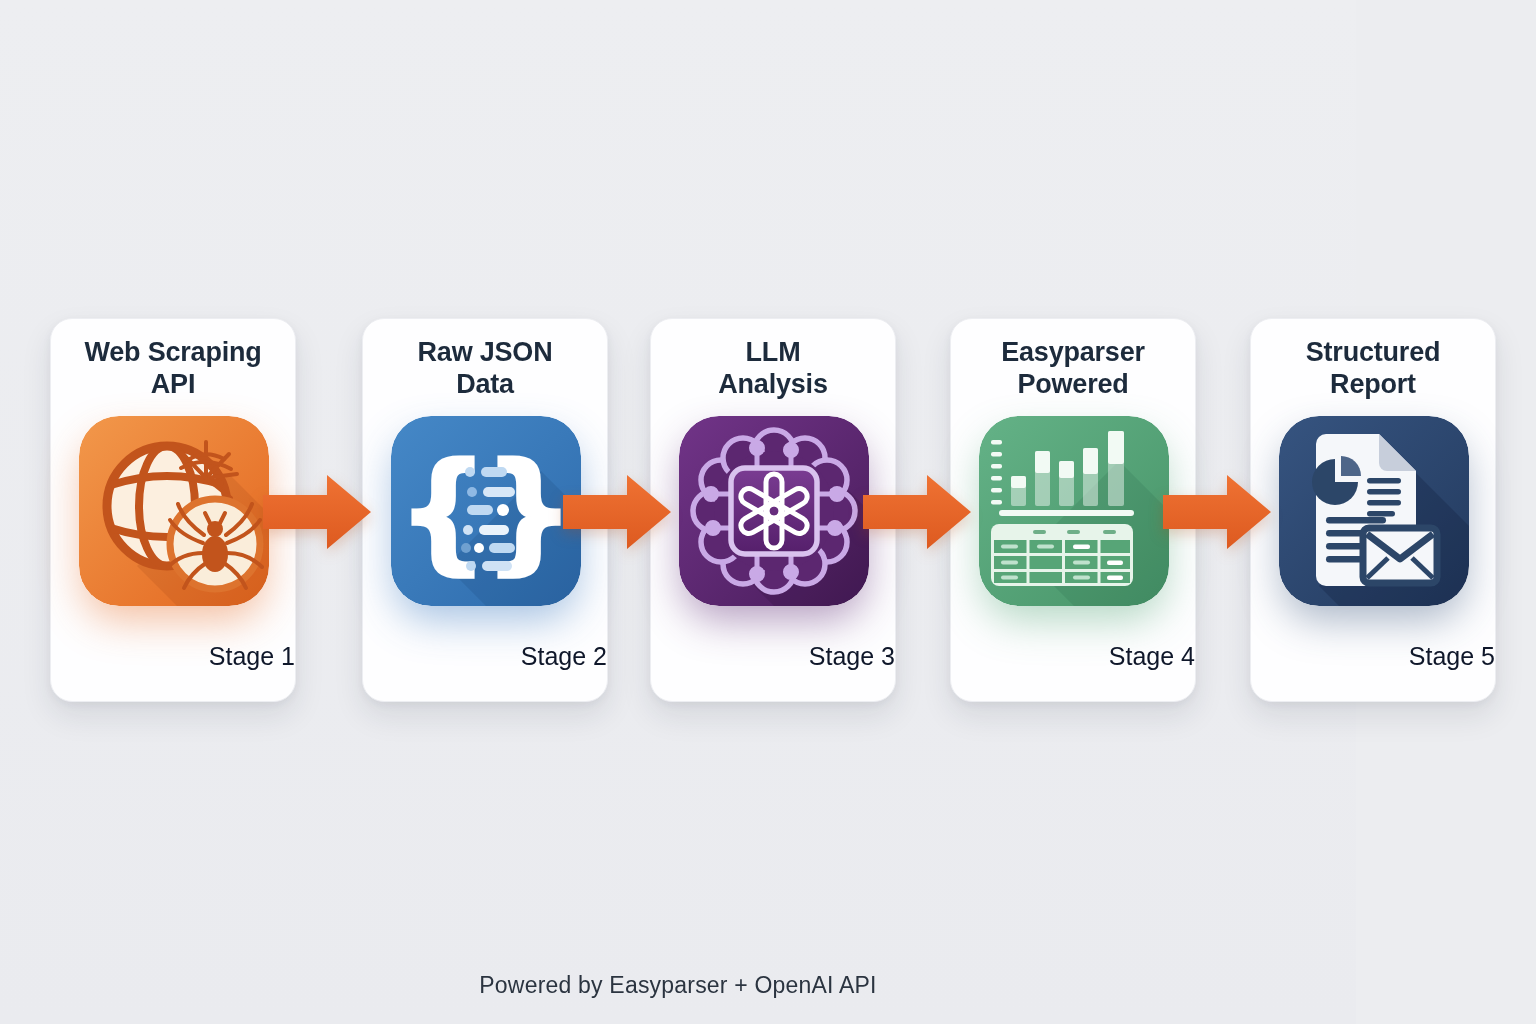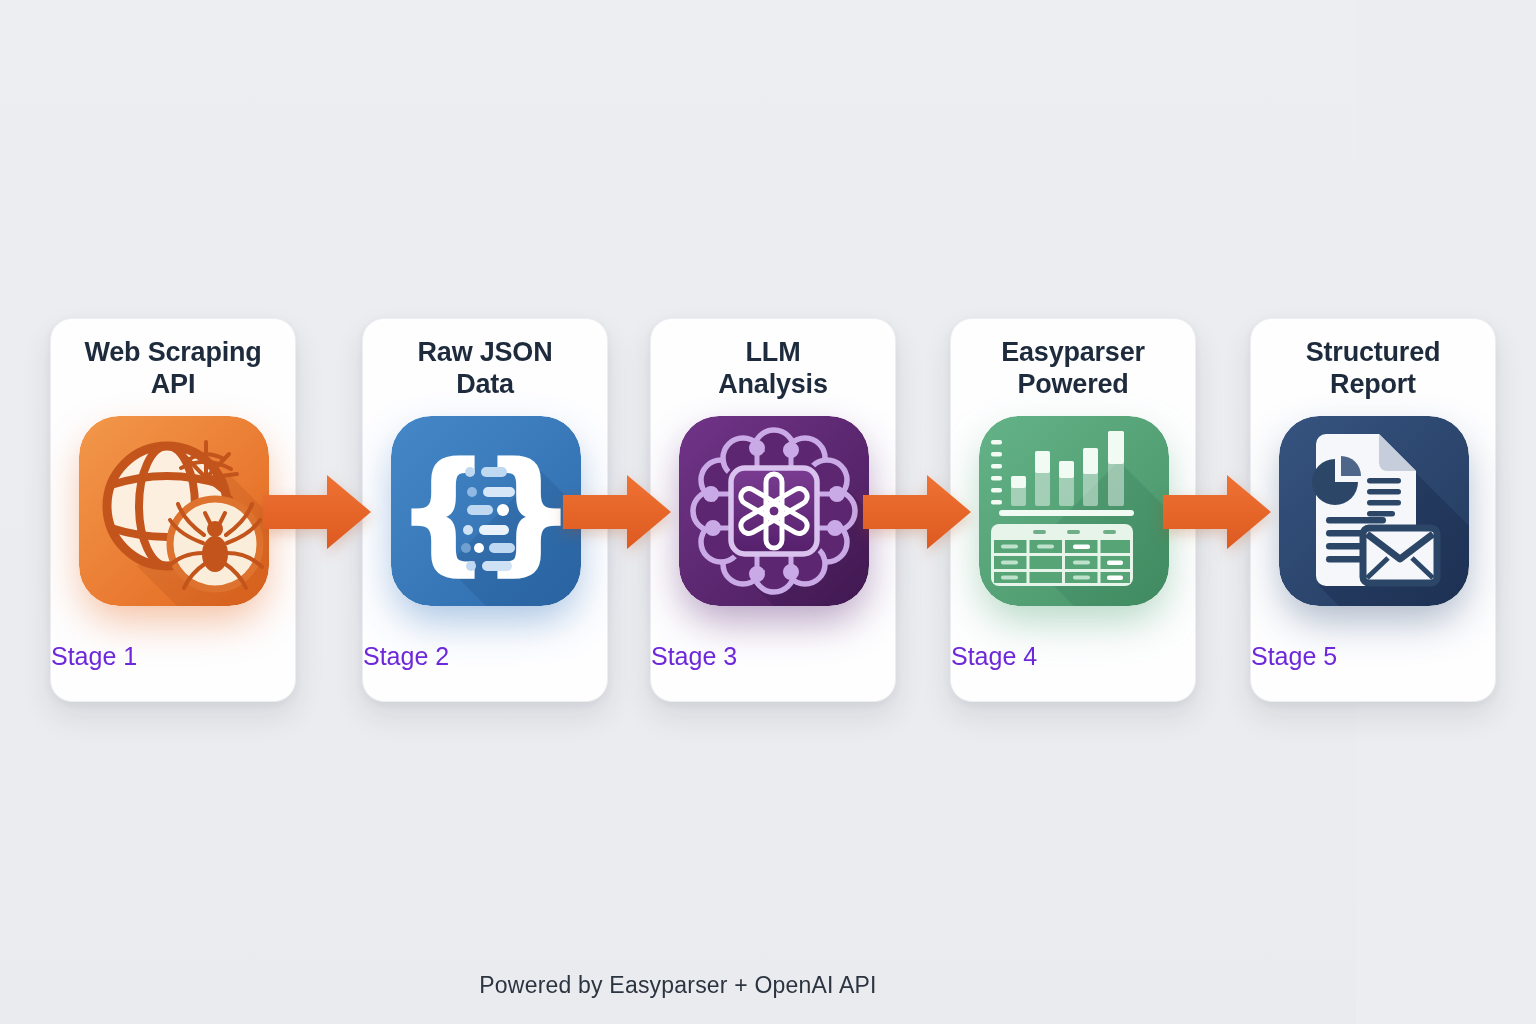--- a/index.html
+++ b/index.html
@@ -59,24 +59,24 @@
   .glow-purple { box-shadow: 0 18px 42px -4px rgba(94, 43, 115, 0.45); }
   .glow-green  { box-shadow: 0 18px 42px -4px rgba(88, 169, 122, 0.45); }
   .glow-navy   { box-shadow: 0 18px 42px -4px rgba(46, 74, 115, 0.40); }
   .icon-wrap svg { display: block; width: 190px; height: 190px; }
 
   .stage-label {
     position: absolute;
     bottom: 30px;
     left: 0;
     width: 100%;
-    text-align: left;
+    text-align: right;
     font-size: 25px;
     font-weight: 400;
-    color: #6d28d9;
+    color: #0f172a;
   }
 
   .flow-arrow {
     position: absolute;
     top: 472px;
     width: 110px;
     height: 80px;
     z-index: 2;
     filter: drop-shadow(0 5px 7px rgba(180, 70, 15, 0.25));
   }

